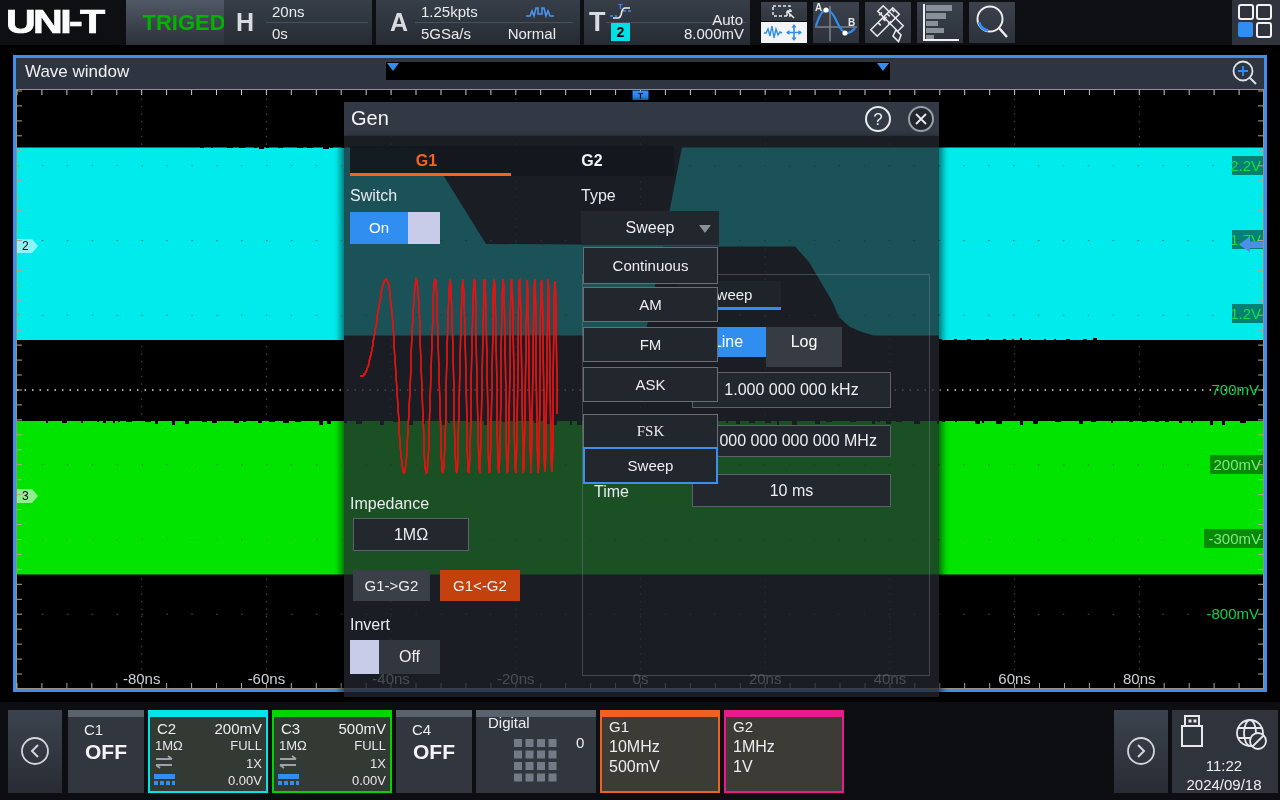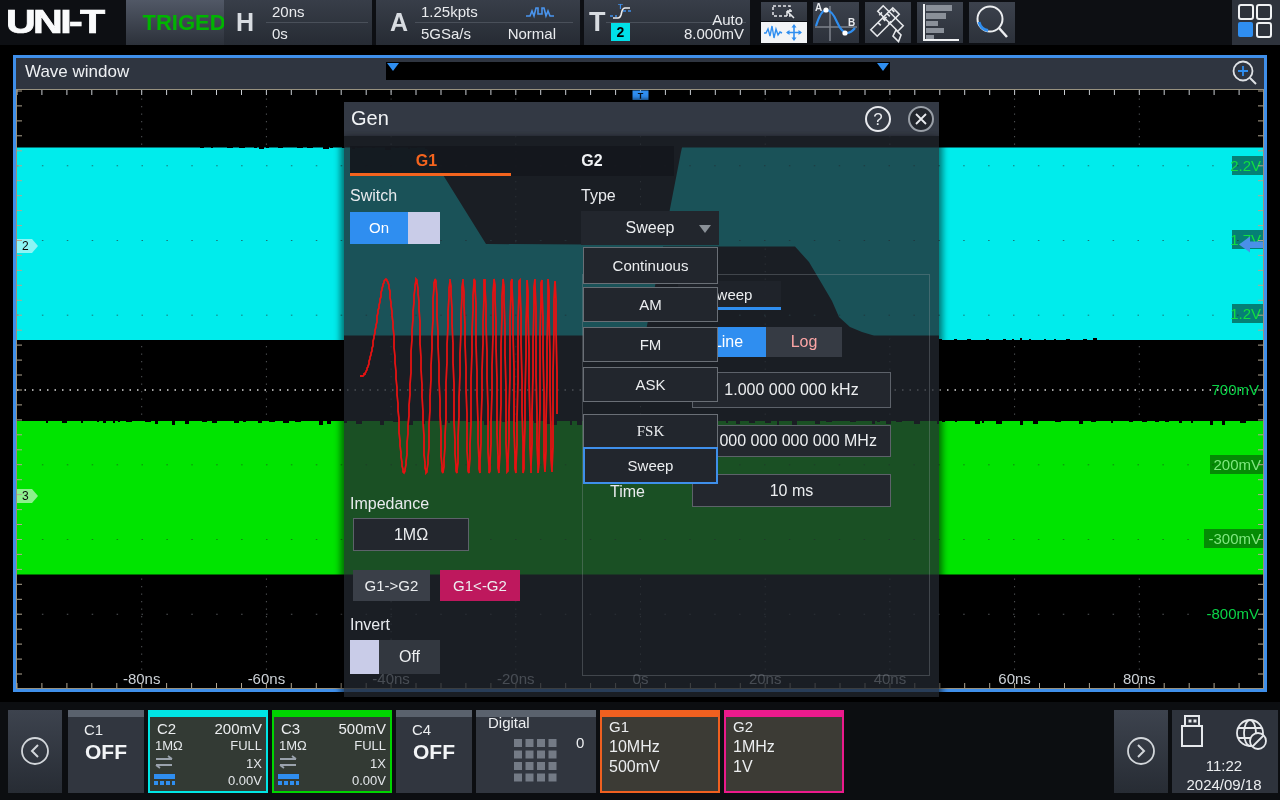--- a/index.html
+++ b/index.html
@@ -573,42 +573,42 @@
   <svg class="abs" style="left:697px;top:223px;" width="16" height="11" viewBox="0 0 16 11">
     <path d="M2 2 L14 2 L8 10 Z" fill="#8a9097"></path>
   </svg>
 
   <div class="abs" style="left:582px;top:274px;width:348px;height:402px;border:1px solid rgba(150,155,162,0.32);"></div>
 
   <div class="abs" style="left:678px;top:281px;width:103px;height:27px;background:rgba(32,36,43,0.95);color:#eceef0;font-size:15px;text-align:center;line-height:27px;">Sweep</div>
   <div class="abs" style="left:700px;top:307px;width:81px;height:3px;background:#2f8ef0;"></div>
 
   <div class="abs" style="left:690px;top:327px;width:76px;height:30px;background:#2f8ef0;color:#fff;font-size:16px;text-align:center;line-height:30px;">Line</div>
-  <div class="abs" style="left:766px;top:327px;width:76px;height:30px;background:#363b44;color:#fca5a5;font-size:16px;text-align:center;line-height:30px;">Log</div>
+  <div class="abs" style="left:766px;top:327px;width:76px;height:40px;background:#363b44;color:#ffffff;font-size:16px;text-align:center;line-height:30px;">Log</div>
 
   <div class="dbtn" style="left:692px;top:372px;width:199px;height:36px;line-height:34px;">1.000 000 000 kHz</div>
   <div class="dbtn" style="left:692px;top:425px;width:199px;height:32px;line-height:30px;">1.000 000 000 000 MHz</div>
-  <div class="dlab" style="left:594px;top:483px;margin-left:16px;">Time</div>
+  <div class="dlab" style="left:594px;top:483px;">Time</div>
   <div class="dbtn" style="left:692px;top:474px;width:199px;height:33px;line-height:31px;">10 ms</div>
 
   <div class="ditem" style="top:247px;height:37px;line-height:35px;">Continuous</div>
   <div class="ditem" style="top:287px;height:35px;line-height:33px;">AM</div>
   <div class="ditem" style="top:327px;height:35px;line-height:33px;">FM</div>
   <div class="ditem" style="top:367px;height:35px;line-height:33px;">ASK</div>
   <div class="ditem" style="top:414px;height:47px;line-height:33px;font-family:Liberation Serif, serif;">FSK</div>
   <div class="ditem" style="top:447px;height:37px;line-height:33px;border:2px solid #3f8fea;">Sweep</div>
 
   <svg class="abs" style="left:0px;top:0px;" width="1280" height="800" viewBox="0 0 1280 800">
     <path d="M360,376 L360,376 L361,376 L361,376 L362,376 L362,376 L363,376 L363,376 L364,375 L364,375 L364,374 L365,374 L365,373 L366,372 L366,371 L367,370 L367,368 L368,367 L368,366 L369,364 L369,362 L369,361 L370,359 L370,357 L371,355 L371,353 L372,351 L372,348 L373,346 L373,343 L373,341 L374,338 L374,336 L375,333 L375,330 L376,327 L376,325 L377,322 L377,319 L377,316 L378,313 L378,310 L379,308 L379,305 L380,302 L380,299 L381,297 L381,294 L381,292 L382,290 L382,288 L383,286 L383,284 L384,283 L384,281 L385,280 L385,280 L386,279 L386,279 L386,279 L387,280 L387,281 L388,282 L388,283 L389,285 L389,288 L390,291 L390,294 L390,298 L391,302 L391,306 L392,311 L392,316 L393,322 L393,328 L394,335 L394,341 L394,348 L395,356 L395,363 L396,371 L396,379 L397,387 L397,395 L398,403 L398,411 L399,418 L399,426 L399,433 L400,440 L400,446 L401,452 L401,457 L402,462 L402,466 L403,469 L403,471 L403,472 L404,473 L404,473 L405,471 L405,469 L406,465 L406,461 L407,455 L407,449 L407,442 L408,434 L408,425 L409,416 L409,405 L410,395 L410,384 L411,373 L411,362 L411,351 L412,340 L412,330 L413,320 L413,311 L414,303 L414,295 L415,289 L415,285 L416,281 L416,279 L416,279 L417,280 L417,283 L418,288 L418,294 L419,301 L419,310 L420,321 L420,332 L420,344 L421,357 L421,370 L422,384 L422,397 L423,411 L423,423 L424,435 L424,445 L424,455 L425,462 L425,468 L426,471 L426,473 L427,472 L427,469 L428,464 L428,457 L429,448 L429,437 L429,424 L430,411 L430,396 L431,380 L431,365 L432,349 L432,334 L433,321 L433,308 L433,298 L434,289 L434,283 L435,280 L435,279 L436,281 L436,286 L437,294 L437,304 L437,317 L438,331 L438,347 L439,364 L439,382 L440,399 L440,416 L441,431 L441,445 L441,456 L442,465 L442,471 L443,473 L443,472 L444,467 L444,459 L445,448 L445,435 L446,419 L446,401 L446,382 L447,363 L447,344 L448,327 L448,311 L449,298 L449,288 L450,282 L450,279 L450,281 L451,286 L451,295 L452,308 L452,324 L453,343 L453,363 L454,383 L454,403 L454,423 L455,440 L455,454 L456,465 L456,471 L457,473 L457,470 L458,463 L458,451 L458,436 L459,417 L459,397 L460,375 L460,353 L461,332 L461,314 L462,298 L462,287 L463,281 L463,279 L463,283 L464,292 L464,306 L465,324 L465,344 L466,367 L466,390 L467,413 L467,433 L467,451 L468,463 L468,471 L469,473 L469,469 L470,459 L470,444 L471,425 L471,403 L471,378 L472,354 L472,331 L473,311 L473,295 L474,284 L474,279 L475,281 L475,289 L476,303 L476,323 L476,345 L477,371 L477,396 L478,421 L478,442 L479,458 L479,469 L480,473 L480,470 L480,460 L481,443 L481,422 L482,397 L482,370 L483,344 L483,320 L484,300 L484,286 L484,280 L485,280 L485,289 L486,304 L486,326 L487,351 L487,379 L488,406 L488,431 L488,452 L489,466 L489,473 L490,471 L490,461 L491,444 L491,421 L492,394 L492,365 L493,337 L493,312 L493,293 L494,282 L494,279 L495,285 L495,300 L496,321 L496,348 L497,378 L497,407 L497,434 L498,455 L498,468 L499,473 L499,468 L500,454 L500,432 L501,405 L501,375 L501,344 L502,317 L502,296 L503,283 L503,279 L504,286 L504,302 L505,326 L505,355 L506,387 L506,417 L506,444 L507,463 L507,472 L508,471 L508,460 L509,439 L509,411 L510,379 L510,347 L510,318 L511,295 L511,282 L512,279 L512,288 L513,307 L513,335 L514,367 L514,400 L514,431 L515,455 L515,469 L516,473 L516,464 L517,445 L517,417 L518,383 L518,349 L518,318 L519,295 L519,281 L520,280 L520,291 L521,313 L521,343 L522,378 L522,412 L523,442 L523,463 L523,473 L524,469 L524,453 L525,427 L525,393 L526,357 L526,324 L527,298 L527,282 L527,280 L528,291 L528,314 L529,346 L529,383 L530,418 L530,448 L531,467 L531,473 L531,465 L532,444 L532,412 L533,376 L533,339 L534,308 L534,287 L535,279 L535,286 L536,307 L536,339 L536,376 L537,413 L537,445 L538,466 L538,473 L539,464 L539,442 L540,409 L540,370 L540,333 L541,302 L541,283 L542,280 L542,292 L543,318 L543,354 L544,393 L544,430 L544,458 L545,472 L545,470 L546,451 L546,420 L547,381 L547,341 L548,308 L548,285 L548,279 L549,290 L549,316 L550,353 L550,394 L551,431 L551,459 L552,472 L552,468 L553,447 L553,412 L553,371 L554,331 L554,299 L555,281 L555,281 L556,299 L556,331 L557,372 L557,414" fill="none" stroke="#e51212" stroke-width="1.8"></path>
   </svg>
 
   <div class="dlab" style="left:350px;top:495px;">Impedance</div>
   <div class="dbtn" style="left:353px;top:518px;width:116px;height:33px;line-height:31px;">1MΩ</div>
   <div class="abs" style="left:353px;top:570px;width:77px;height:31px;background:#3a3f48;color:#eceef0;font-size:15px;text-align:center;line-height:31px;">G1-&gt;G2</div>
-  <div class="abs" style="left:440px;top:570px;width:80px;height:31px;background:#be185d;color:#eceef0;font-size:15px;text-align:center;line-height:31px;">G1&lt;-G2</div>
+  <div class="abs" style="left:440px;top:570px;width:80px;height:31px;background:#c2410c;color:#eceef0;font-size:15px;text-align:center;line-height:31px;">G1&lt;-G2</div>
   <div class="dlab" style="left:350px;top:616px;">Invert</div>
   <div class="abs" style="left:350px;top:640px;width:29px;height:34px;background:#c9cce8;"></div>
   <div class="abs" style="left:379px;top:640px;width:61px;height:34px;background:#32373f;color:#eceef0;font-size:16px;text-align:center;line-height:34px;">Off</div>
 
   <div class="abs" style="left:0;top:702px;width:1280px;height:98px;background:#0c0e11;"></div>
 
   <div class="bblock" style="left:8px;width:54px;background:linear-gradient(#3d434e,#272c34);"></div>
   <svg class="abs" style="left:8px;top:710px;" width="54" height="83" viewBox="0 0 54 83">
     <circle cx="27" cy="41" r="13" fill="none" stroke="#d2d6da" stroke-width="1.8"></circle>
     <path d="M30 35 L24 41 L30 47" fill="none" stroke="#d2d6da" stroke-width="2"></path>

